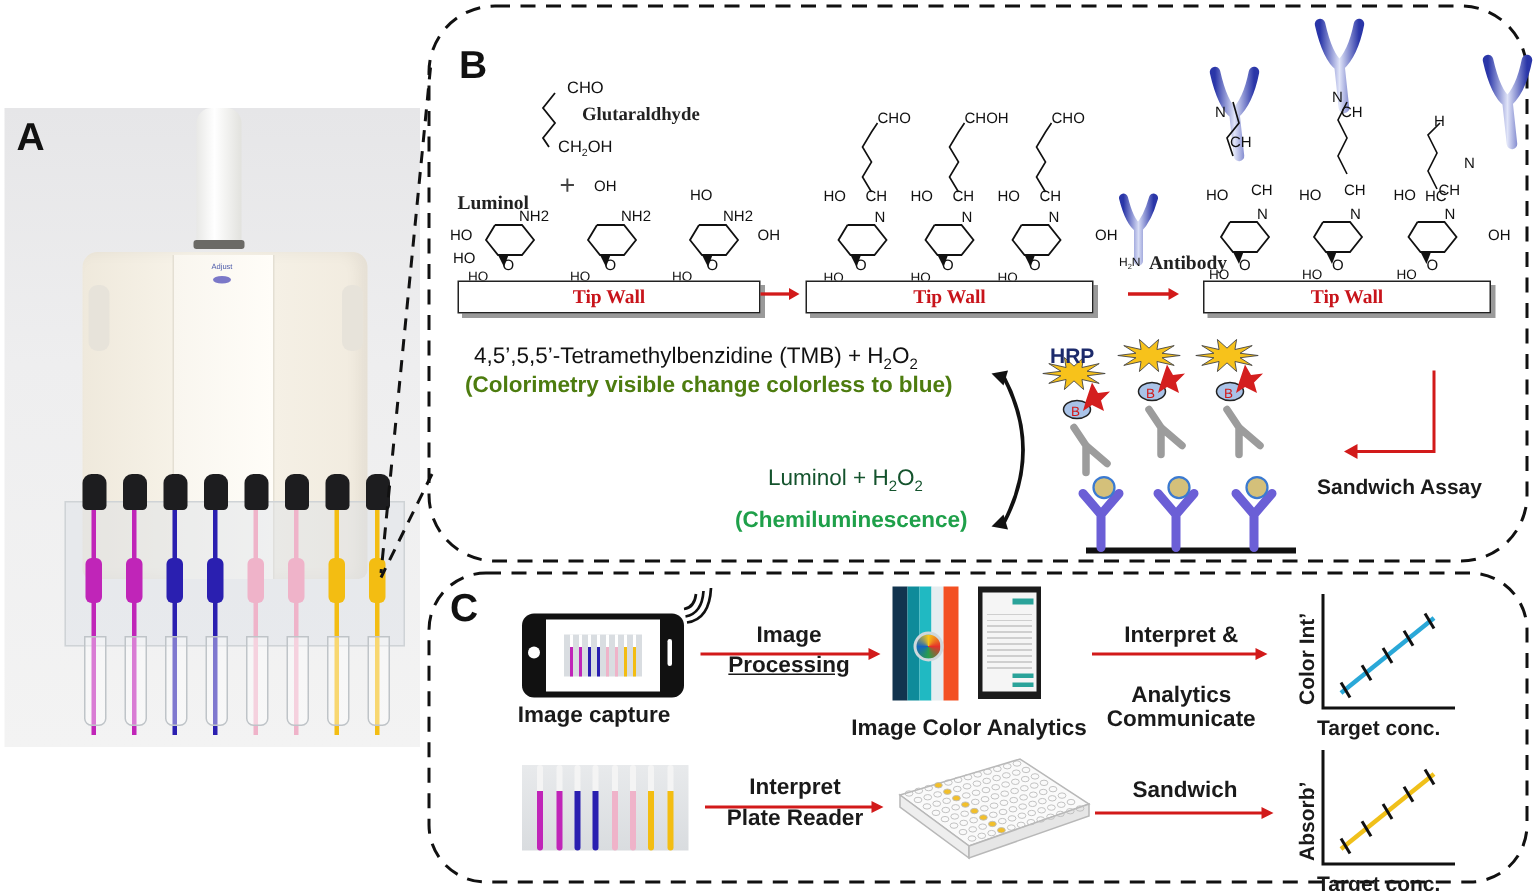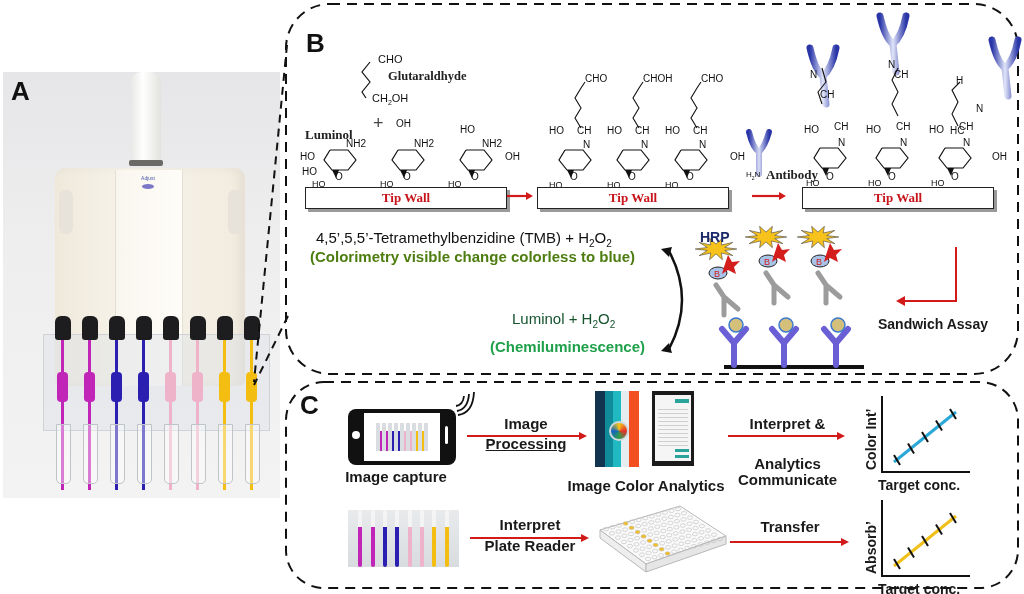--- a/index.html
+++ b/index.html
@@ -464,21 +464,21 @@
     <ellipse cx="110.4" cy="44.5" rx="2.6" ry="1.8" fill="none" stroke="#bcbcbc" stroke-width="0.6"></ellipse>
     <ellipse cx="116.9" cy="42.6" rx="2.6" ry="1.8" fill="none" stroke="#bcbcbc" stroke-width="0.6"></ellipse>
     <ellipse cx="123.5" cy="40.8" rx="2.6" ry="1.8" fill="none" stroke="#bcbcbc" stroke-width="0.6"></ellipse>
     <ellipse cx="130.0" cy="39.0" rx="2.6" ry="1.8" fill="none" stroke="#bcbcbc" stroke-width="0.6"></ellipse>
   </svg>
 
 <svg style="left:728px;top:536px;" width="125" height="12">
   <line x1="2" y1="6" x2="114" y2="6" stroke="#d21a1a" stroke-width="2"></line>
   <polygon points="113,2 121,6 113,10" fill="#d21a1a"></polygon>
 </svg>
-<div class="lbl" style="left:745px;top:518px;width:90px;">Transfer</div>
+<div class="lbl" style="left:745px;top:518px;width:90px;">Sandwich</div>
 
 <svg id="plot2" style="left:860px;top:496px;" width="140" height="95">
     <polyline points="22,4 22,80 110,80" fill="none" stroke="#111" stroke-width="2"></polyline>
     <text x="0" y="0" font-size="14" font-weight="bold" font-family="Liberation Sans, sans-serif" fill="#1a1a1a" transform="translate(16,78) rotate(-90)">Absorb’</text>
     <text x="18" y="98" font-size="14" font-family="Liberation Sans, sans-serif" fill="#1a1a1a" font-weight="bold">Target conc.</text>
     <line x1="34" y1="70" x2="96" y2="20" stroke="#f0c01a" stroke-width="3"></line>
     <line x1="34" y1="63" x2="40" y2="73" stroke="#111" stroke-width="2"></line>
     <line x1="48" y1="51.5" x2="54" y2="61.5" stroke="#111" stroke-width="2"></line>
     <line x1="62" y1="40" x2="68" y2="50" stroke="#111" stroke-width="2"></line>
     <line x1="76" y1="28.5" x2="82" y2="38.5" stroke="#111" stroke-width="2"></line>

